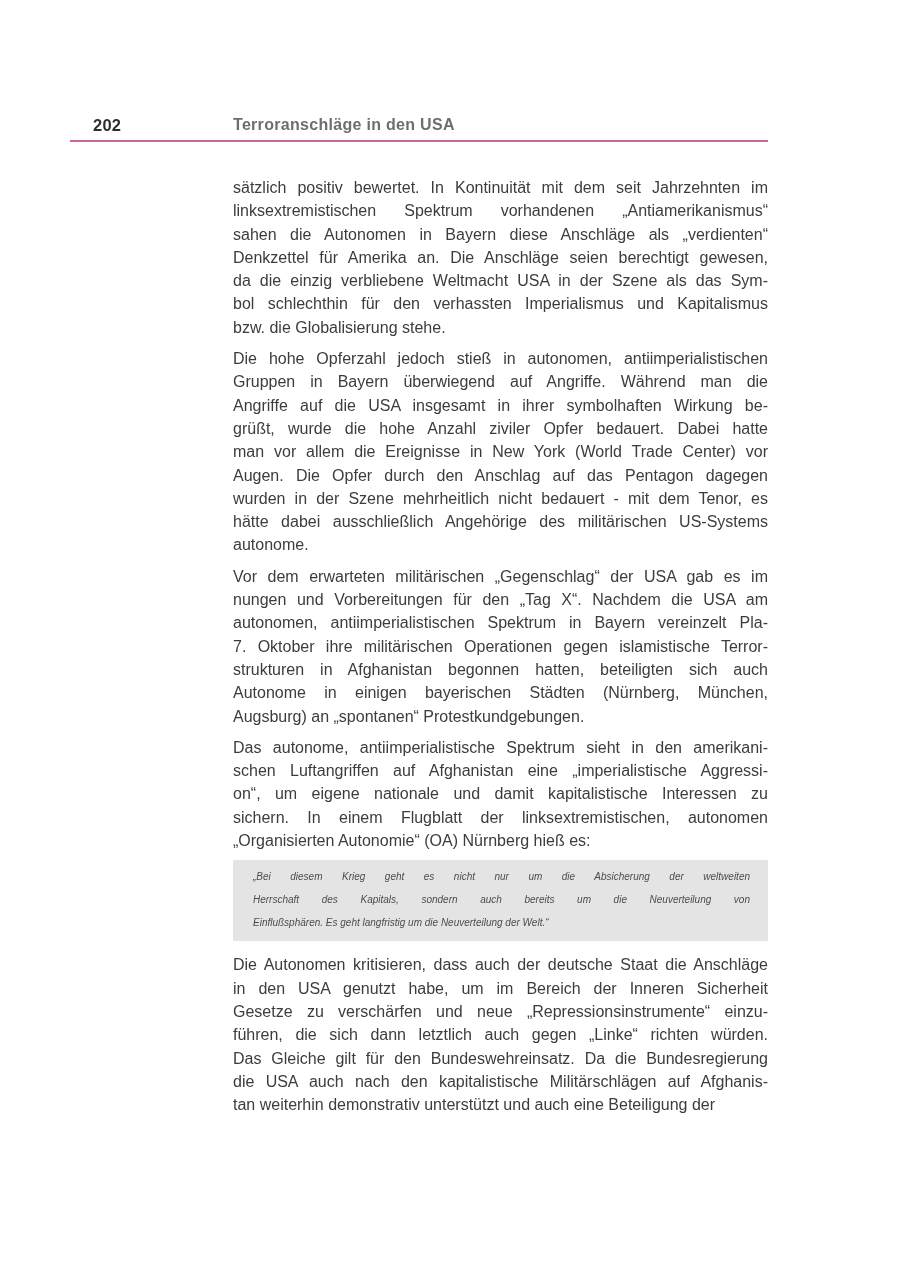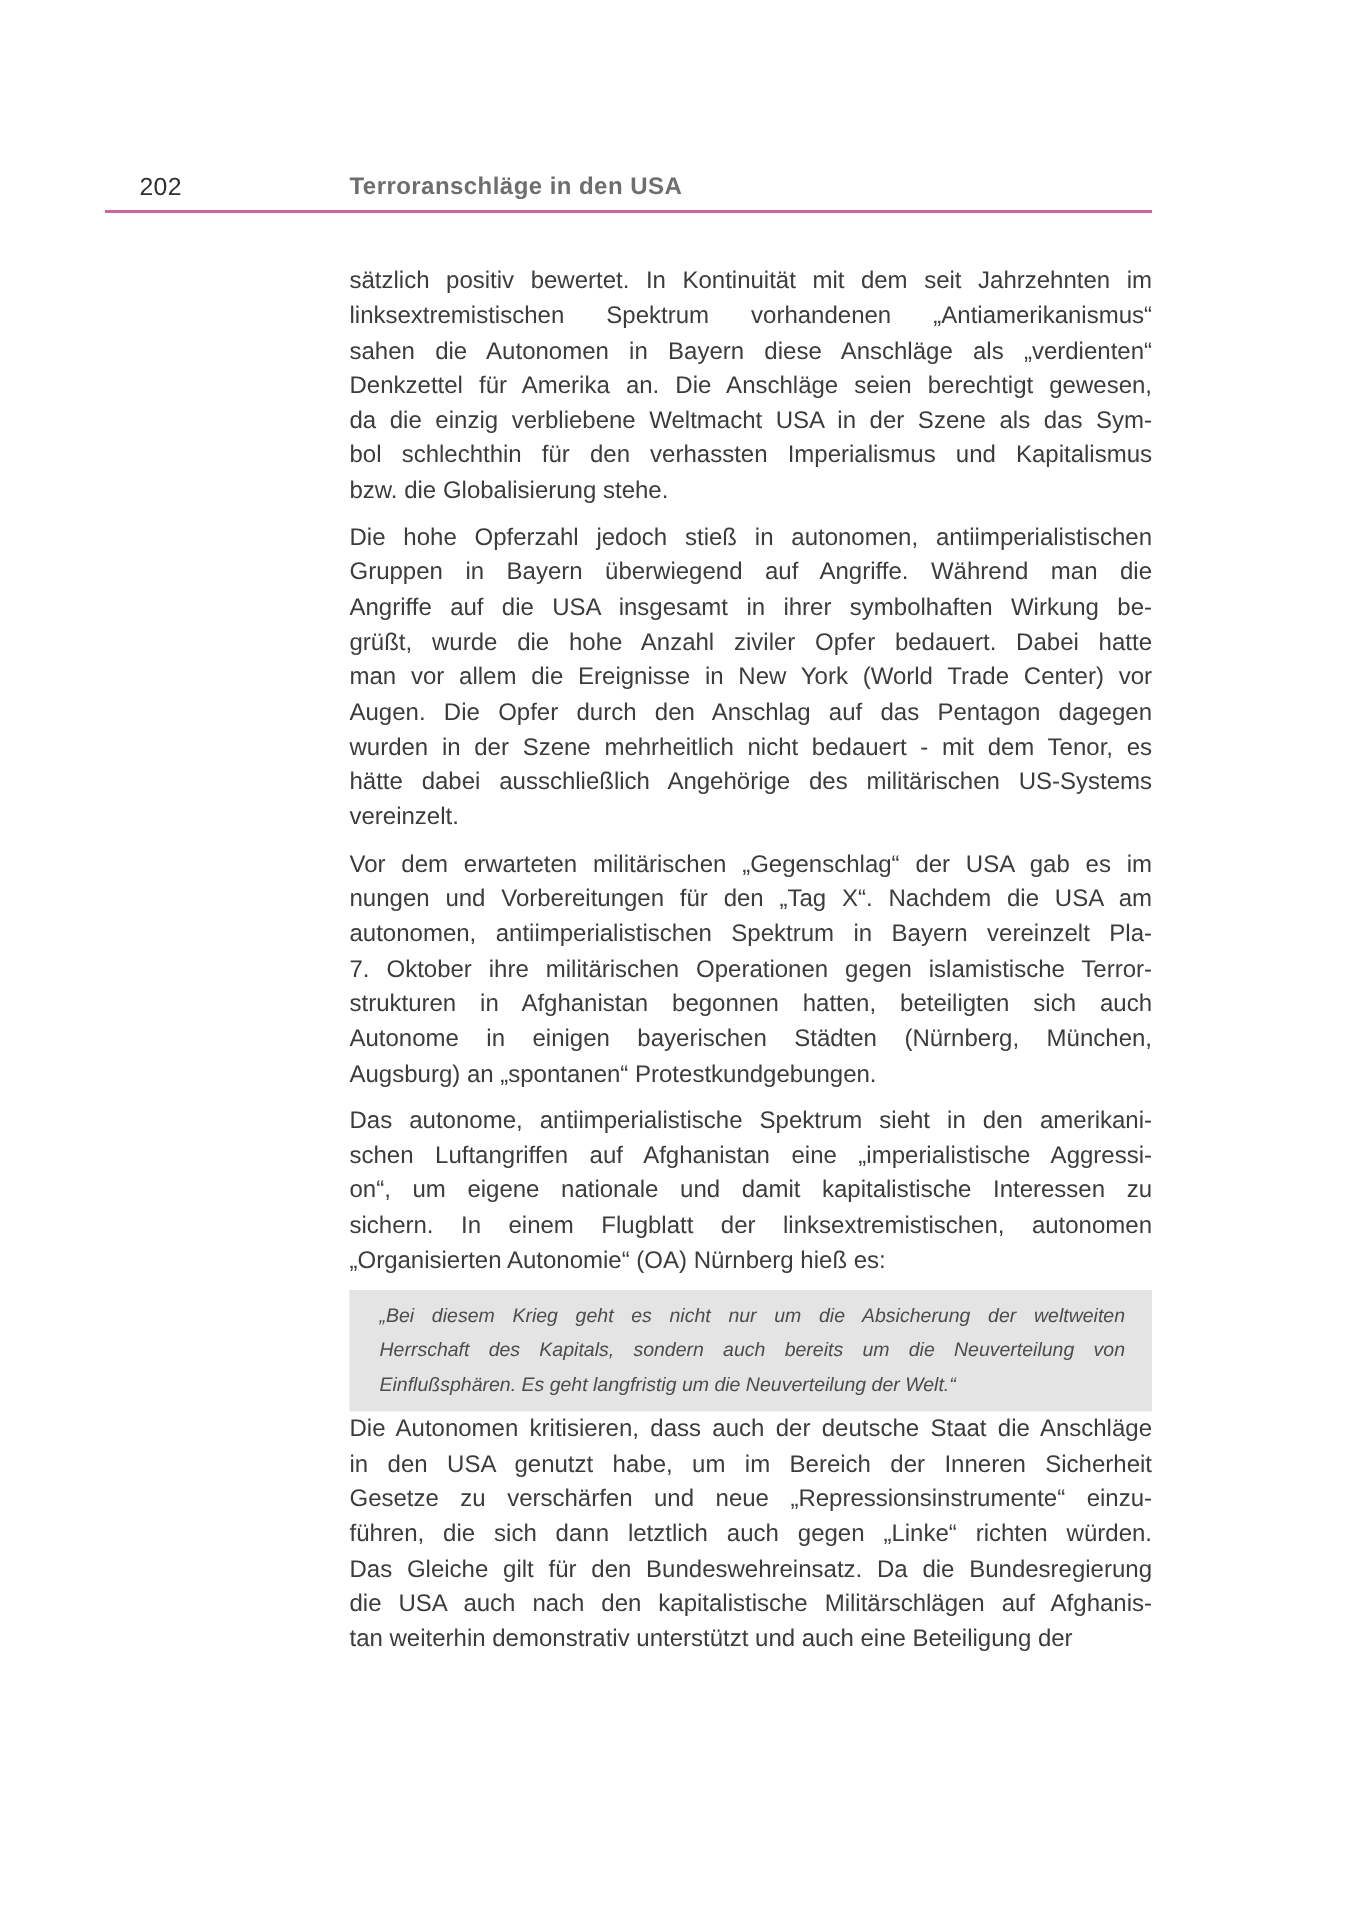--- a/index.html
+++ b/index.html
@@ -14,21 +14,21 @@
     height: 1273px;
     background: #ffffff;
     overflow: hidden;
     font-family: "Liberation Sans", sans-serif;
   }
   .page-number {
     position: absolute;
     left: 93px;
     top: 116px;
     font-size: 16.5px;
-    font-weight: normal;
+    font-weight: bold;
     letter-spacing: 0.2px;
     color: var(--header-number-color, #2e2e2e);
   }
   .header-title {
     position: absolute;
     left: 233px;
     top: 116px;
     font-size: 16px;
     font-weight: bold;
     letter-spacing: 0.3px;
@@ -57,24 +57,24 @@
   .line {
     text-align: justify;
     text-align-last: justify;
     white-space: nowrap;
   }
   .line.last {
     text-align-last: left;
   }
   .quote-block {
     background: var(--quote-bg-color, #e4e4e4);
-    margin: 0 0 0 0;
+    margin: 0 0 12px 0;
     padding: 5px 18px 7px 20px;
     font-style: italic;
-    font-size: 13px;
+    font-size: 10px;
     line-height: 23px;
     color: var(--quote-text-color, #4c4c4c);
   }
 </style>
 </head>
 <body>
 
 <div class="page">
 
   <div class="page-number">202</div>
@@ -95,21 +95,21 @@
       </div>
       <div class="para">
         <div class="line">Die hohe Opferzahl jedoch stieß in autonomen, antiimperialistischen</div>
         <div class="line">Gruppen in Bayern überwiegend auf Angriffe. Während man die</div>
         <div class="line">Angriffe auf die USA insgesamt in ihrer symbolhaften Wirkung be-</div>
         <div class="line">grüßt, wurde die hohe Anzahl ziviler Opfer bedauert. Dabei hatte</div>
         <div class="line">man vor allem die Ereignisse in New York (World Trade Center) vor</div>
         <div class="line">Augen. Die Opfer durch den Anschlag auf das Pentagon dagegen</div>
         <div class="line">wurden in der Szene mehrheitlich nicht bedauert - mit dem Tenor, es</div>
         <div class="line">hätte dabei ausschließlich Angehörige des militärischen US-Systems</div>
-        <div class="line last">vereinzelt.</div>
+        <div class="line last">autonome.</div>
       </div>
       <div class="para">
         <div class="line">Vor dem erwarteten militärischen „Gegenschlag“ der USA gab es im</div>
         <div class="line">nungen und Vorbereitungen für den „Tag X“. Nachdem die USA am</div>
         <div class="line">autonomen, antiimperialistischen Spektrum in Bayern vereinzelt Pla-</div>
         <div class="line">7. Oktober ihre militärischen Operationen gegen islamistische Terror-</div>
         <div class="line">strukturen in Afghanistan begonnen hatten, beteiligten sich auch</div>
         <div class="line">Autonome in einigen bayerischen Städten (Nürnberg, München,</div>
         <div class="line last">Augsburg) an „spontanen“ Protestkundgebungen.</div>
       </div>

